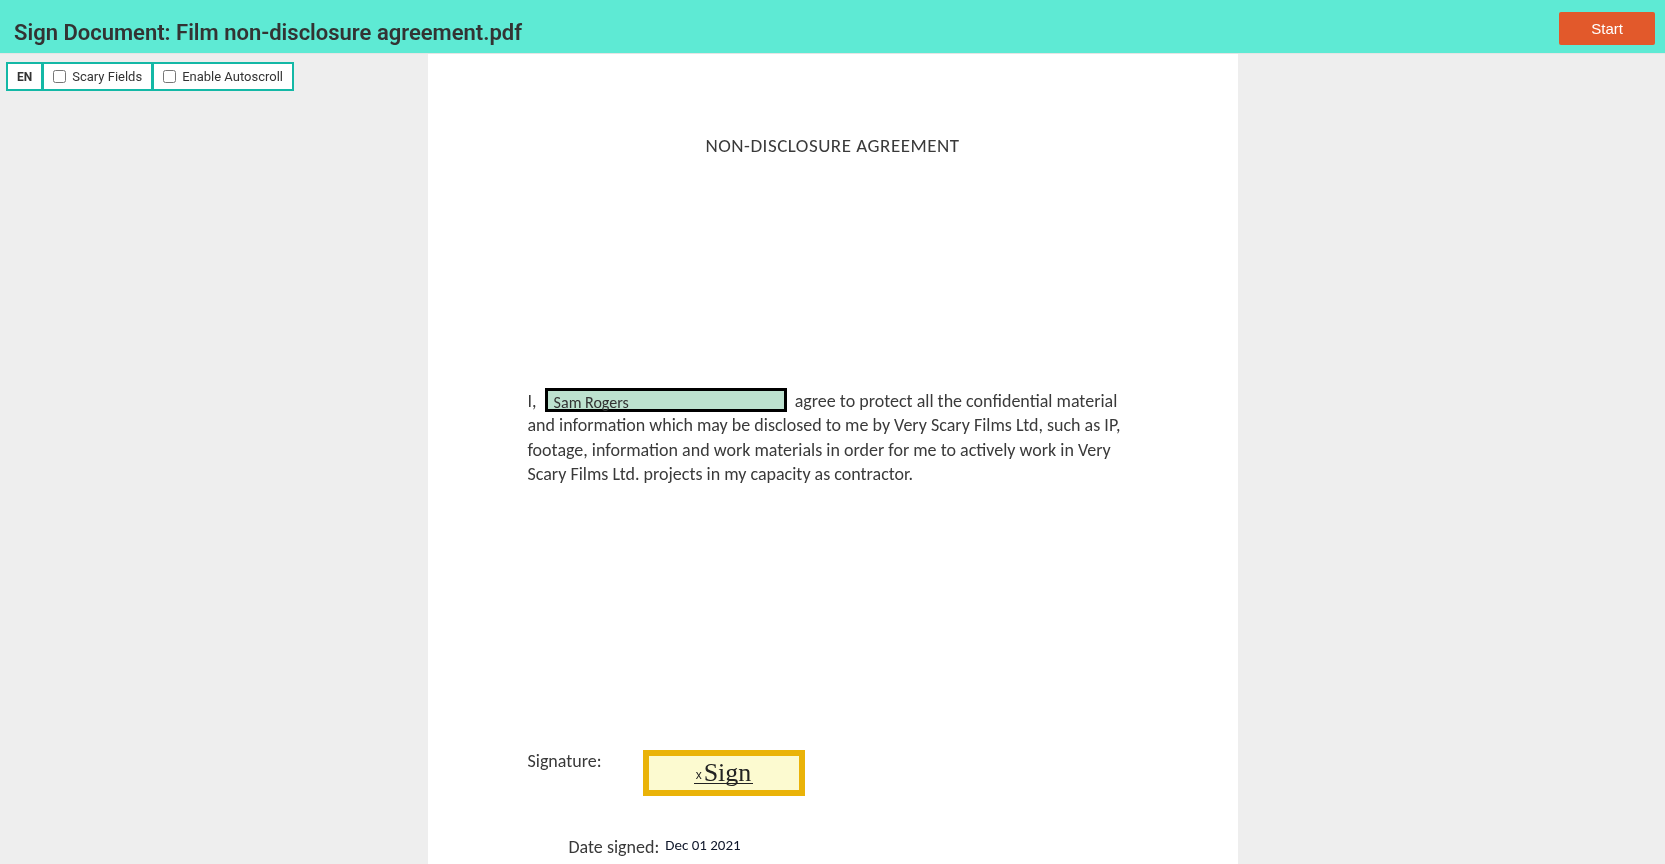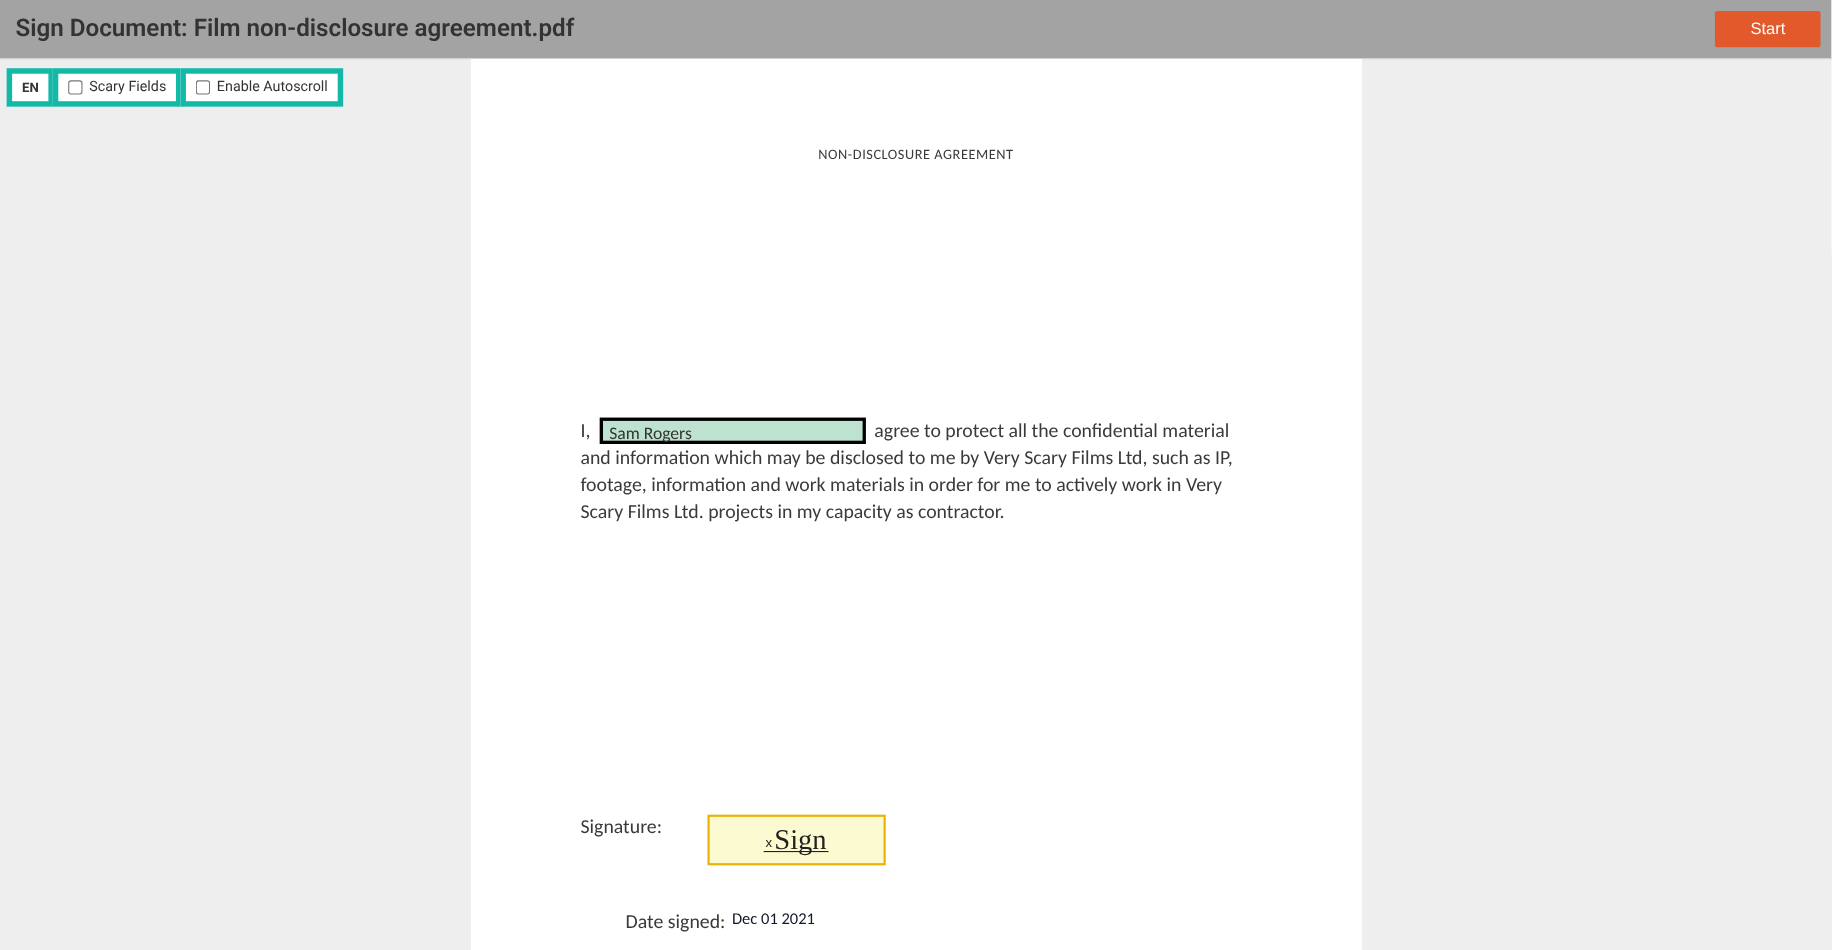--- a/index.html
+++ b/index.html
@@ -1,25 +1,25 @@
 <!DOCTYPE html>
 <html><head>
 <meta charset="utf-8">
 <style>
   * { box-sizing: border-box; margin: 0; padding: 0; }
   html, body { width: 100%; height: 100%; font-family: -apple-system, BlinkMacSystemFont, "Segoe UI", Roboto, Helvetica, Arial, sans-serif; color: #333; }
   body { display: flex; flex-direction: column; background: #fff; }
 
   .header {
     display: flex;
-    align-items: center;
+    align-items: flex-end;
     justify-content: space-between;
     padding: 8px 10px 8px 14px;
     border-bottom: 1px solid #e5e5e5;
-    background: #a3a3a3;
+    background: #5eead4;
     min-height: 54px;
   }
   .header-title {
     font-size: 22px;
     font-weight: 600;
     color: #333;
   }
   .start-btn {
     background: #e2592b;
     color: #fff;
@@ -40,21 +40,21 @@
 
   .toolbar {
     position: absolute;
     top: 8px;
     left: 6px;
     display: flex;
     z-index: 2;
   }
   .tool-item {
     background: #fff;
-    border: 5px solid #14b8a6;
+    border: 2px solid #14b8a6;
     padding: 5px 9px;
     font-size: 13px;
     display: flex;
     align-items: center;
     gap: 6px;
     cursor: pointer;
     margin-left: -1px;
   }
   .tool-item:first-child { margin-left: 0; }
   .tool-item input[type="checkbox"] {
@@ -75,21 +75,21 @@
     background: #fff;
     margin: 0 auto;
     padding: 80px 100px 40px 100px;
     position: relative;
     font-family: Calibri, "Segoe UI", Arial, sans-serif;
     color: #393939;
   }
 
   .doc-title {
     text-align: center;
-    font-size: 13px;
+    font-size: 19px;
     font-weight: 400;
     letter-spacing: 0.5px;
     color: #3a3a3a;
     margin-bottom: 230px;
   }
 
   .paragraph {
     font-size: 18px;
     line-height: 1.35;
     color: #3a3a3a;
@@ -115,21 +115,21 @@
     margin-top: 264px;
     display: flex;
     align-items: flex-start;
     gap: 20px;
   }
   .sig-label { font-size: 18px; width: 95px; }
   .sig-box {
     width: 162px;
     height: 46px;
     background: #fcfad0;
-    border: 2px solid #eab308;
+    border: 6px solid #eab308;
     display: flex;
     align-items: center;
     justify-content: center;
     cursor: pointer;
   }
   .sig-text {
     font-family: "Brush Script MT", "Segoe Script", cursive;
     font-size: 26px;
     color: #222;
     position: relative;

